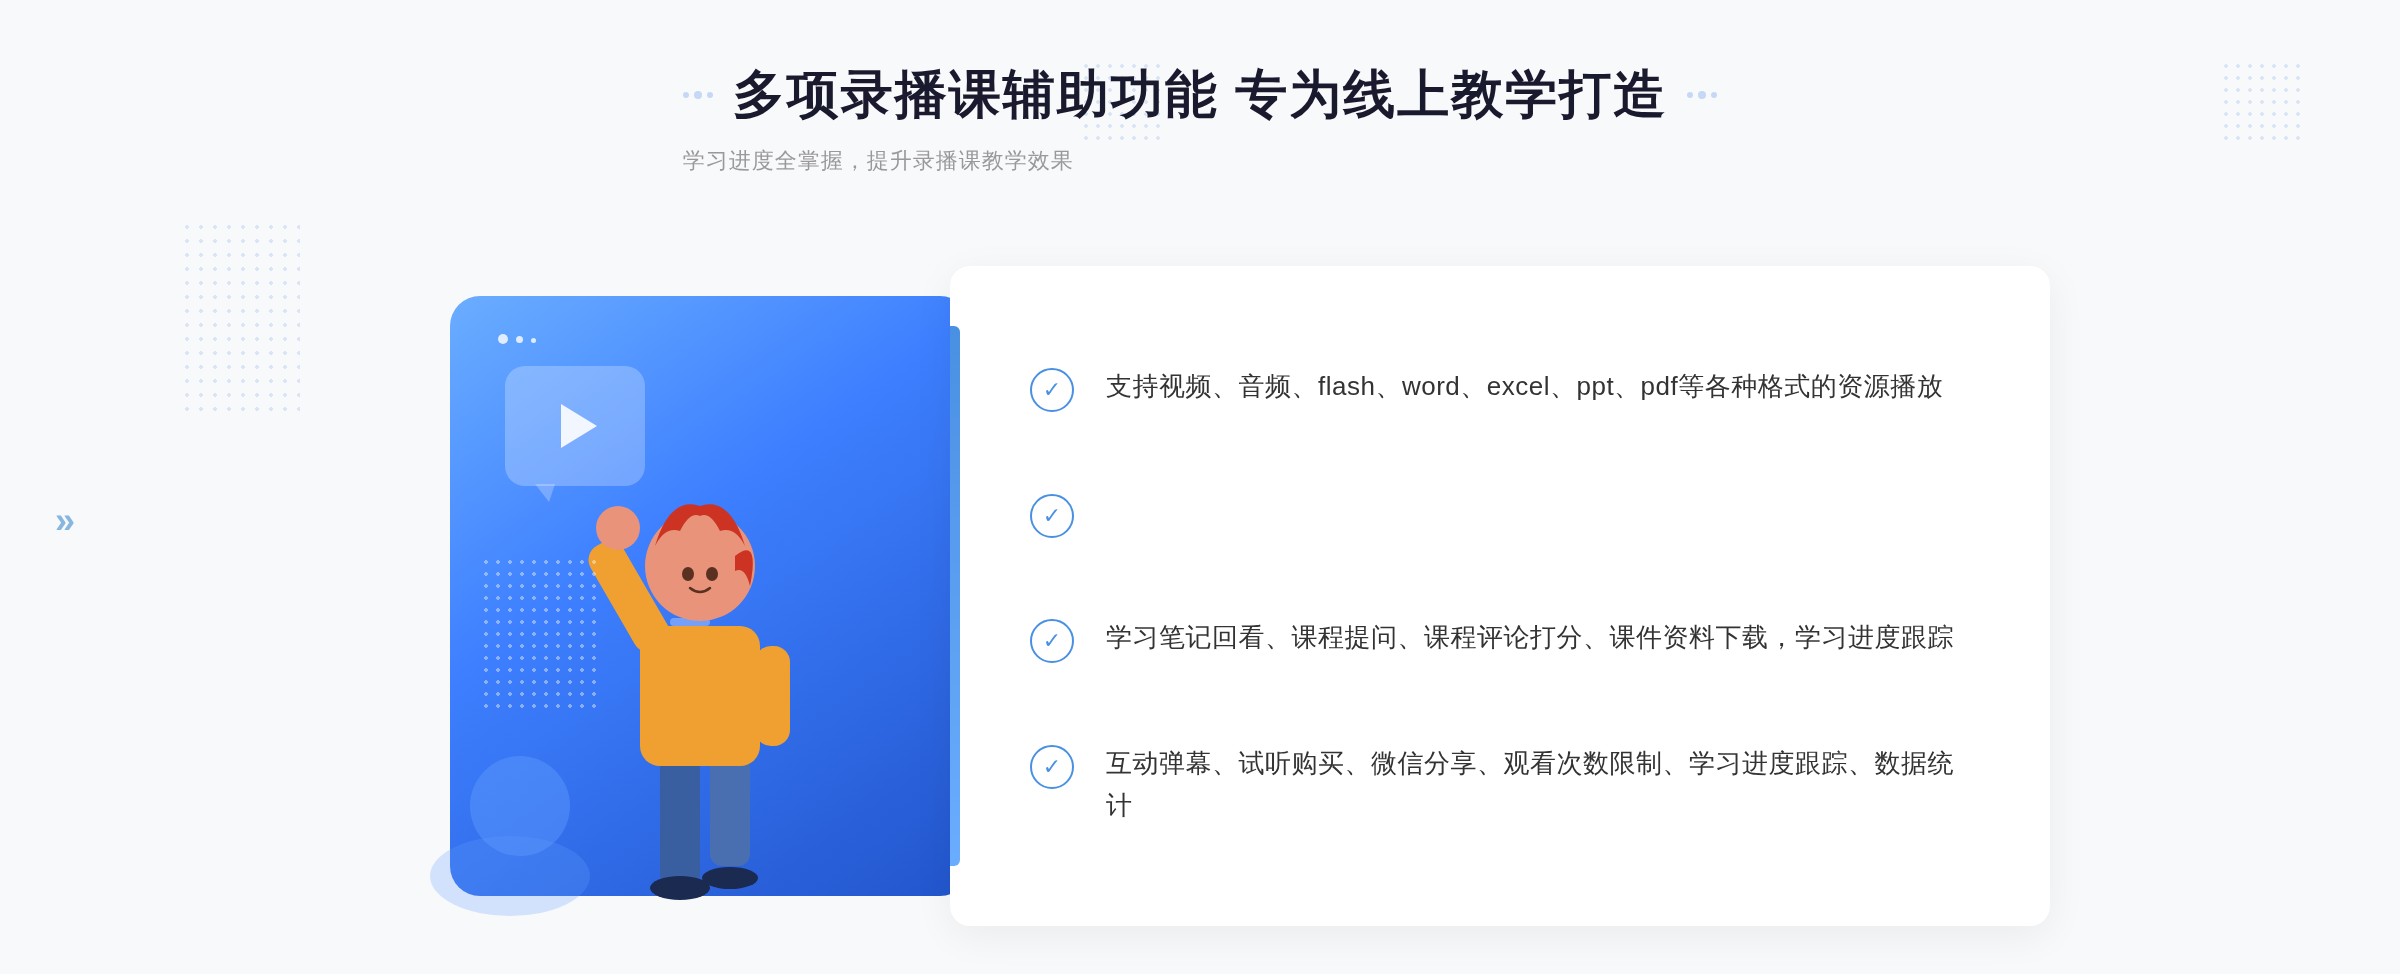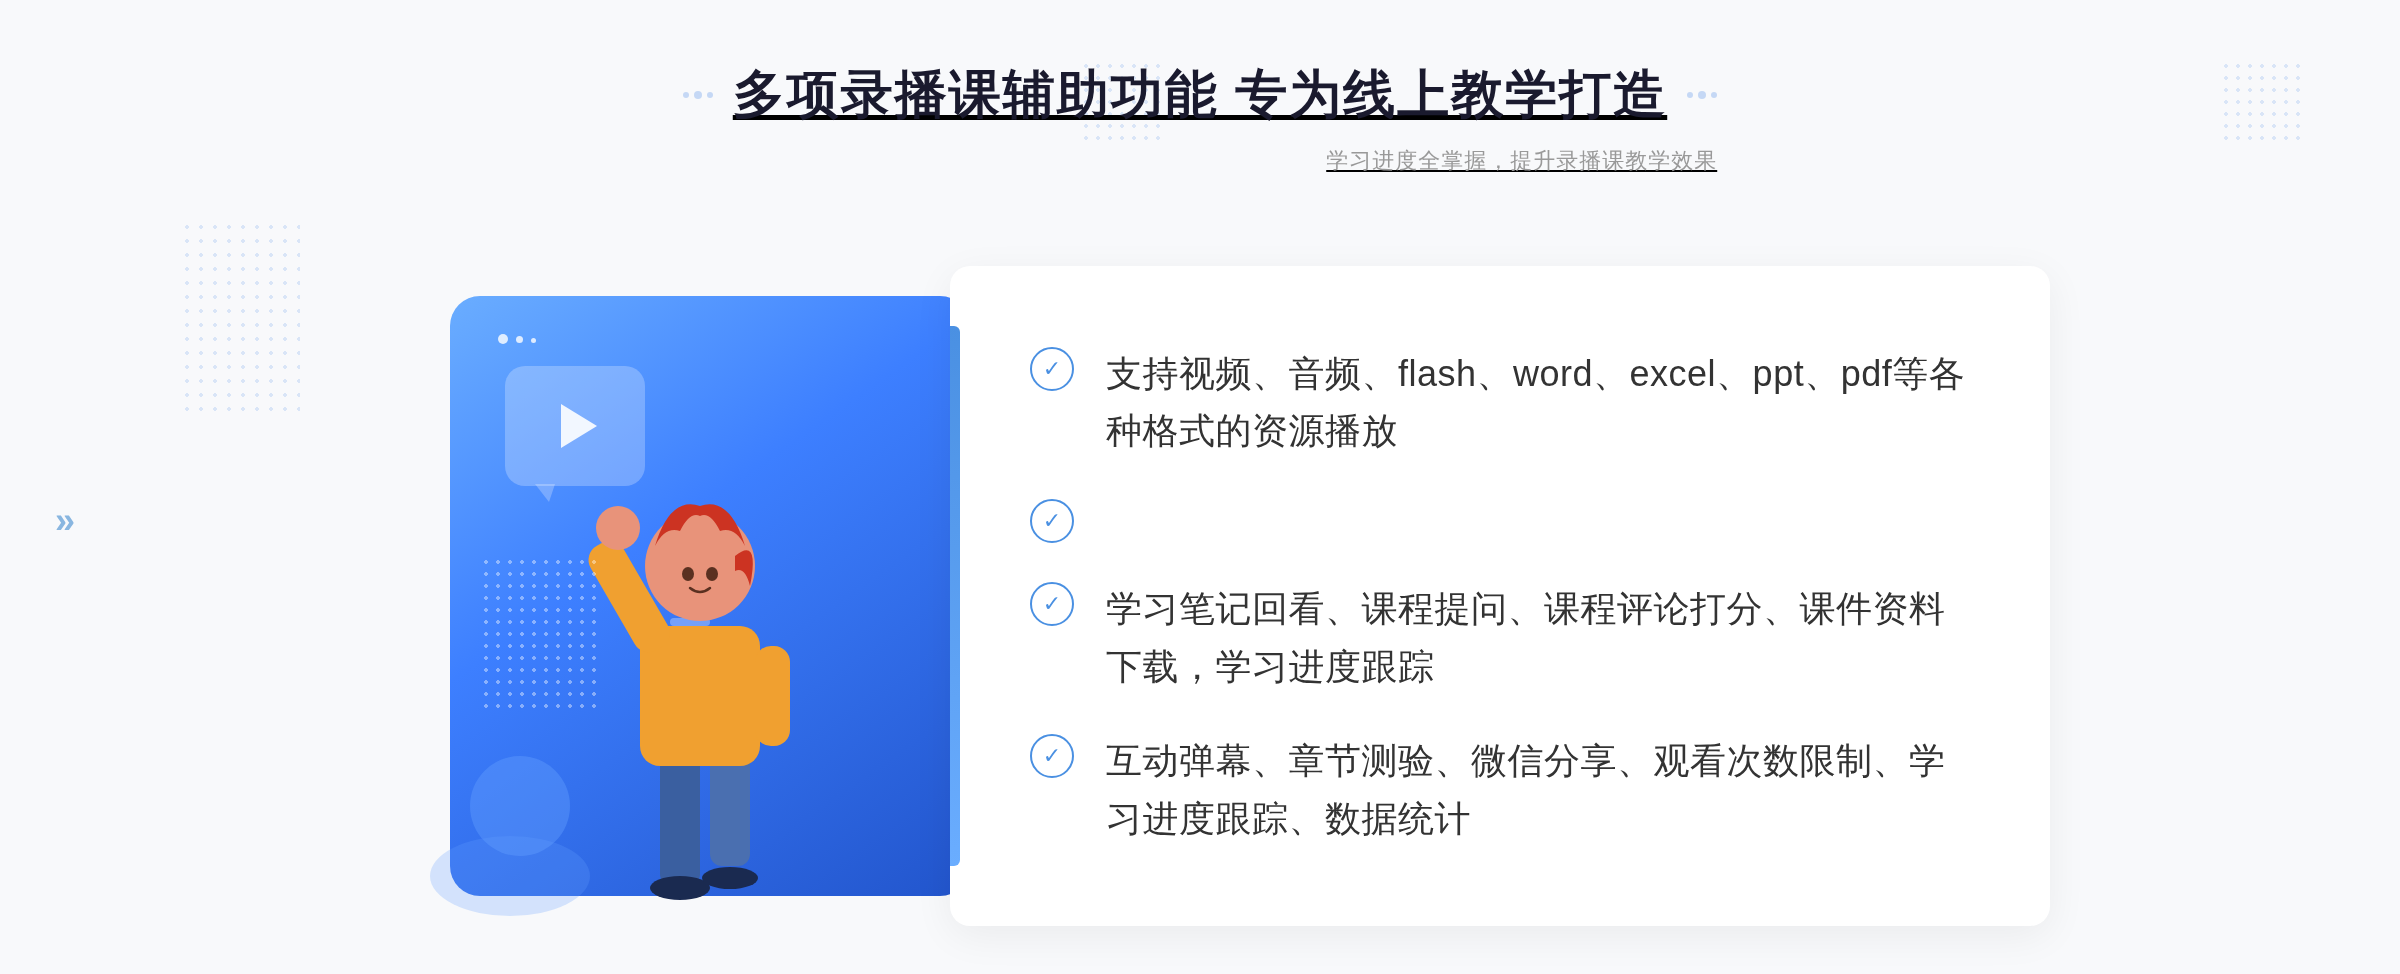--- a/index.html
+++ b/index.html
@@ -67,24 +67,23 @@
       left: 55px;
       top: 500px;
       color: #5b9bd5;
       font-size: 36px;
       font-weight: bold;
       opacity: 0.7;
     }
 
     
     .header-section {
-      text-align: right;
+      text-align: left;
       margin-bottom: 60px;
       position: relative;
-      text-decoration: underline;
     }
 
     .title-row {
       display: flex;
       align-items: center;
       justify-content: center;
       gap: 20px;
       margin-bottom: 16px;
     }
 
@@ -301,21 +300,21 @@
       justify-content: center;
     }
 
     .check-mark {
       color: #4a90e2;
       font-size: 22px;
       line-height: 1;
     }
 
     .feature-text {
-      font-size: 36px;
+      font-size: 26px;
       color: #333;
       line-height: 1.6;
       letter-spacing: 0.5px;
     }
 
     
     .human-svg {
       position: absolute;
       left: 200px;
       top: 200px;
@@ -436,19 +435,19 @@
         </div>
         <span class="feature-text">学习笔记回看、课程提问、课程评论打分、课件资料下载，学习进度跟踪</span>
       </div>
 
       <div class="feature-item">
         <div class="feature-icon">
           <div class="check-circle">
             <span class="check-mark">✓</span>
           </div>
         </div>
-        <span class="feature-text">互动弹幕、章节测验、微信分享、观看次数限制、学习进度跟踪、数据统计</span>
+        <span class="feature-text">互动弹幕、试听购买、微信分享、观看次数限制、学习进度跟踪、数据统计</span>
       </div>
 
     </div>
   </div>
 
 </div>
 
 </body></html>

